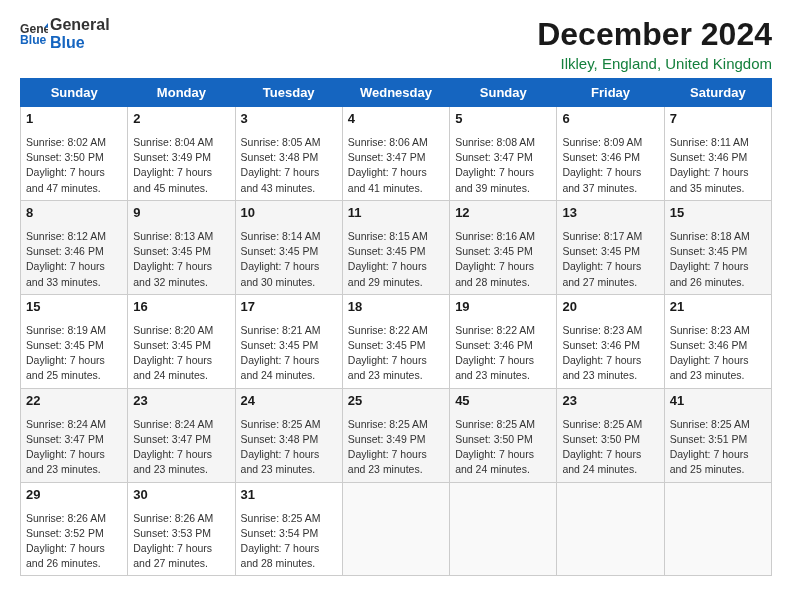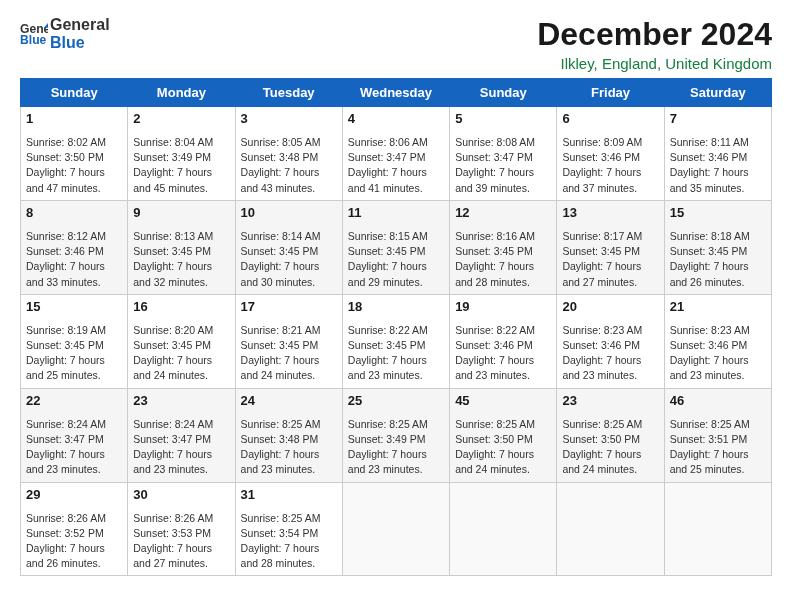--- a/index.html
+++ b/index.html
@@ -233,21 +233,21 @@
         </td>
         <td>
           <span class="day-number">45</span>
 <div class="day-info">Sunrise: 8:25 AM<br>Sunset: 3:50 PM<br>Daylight: 7 hours and 24 minutes.</div>
         </td>
         <td>
           <span class="day-number">23</span>
 <div class="day-info">Sunrise: 8:25 AM<br>Sunset: 3:50 PM<br>Daylight: 7 hours and 24 minutes.</div>
         </td>
         <td>
-          <span class="day-number">46</span>
+          <span class="day-number">41</span>
 <div class="day-info">Sunrise: 8:25 AM<br>Sunset: 3:51 PM<br>Daylight: 7 hours and 25 minutes.</div>
         </td>
       </tr>
       <tr>
         <td>
           <span class="day-number">29</span>
 <div class="day-info">Sunrise: 8:26 AM<br>Sunset: 3:52 PM<br>Daylight: 7 hours and 26 minutes.</div>
         </td>
         <td>
           <span class="day-number">30</span>

